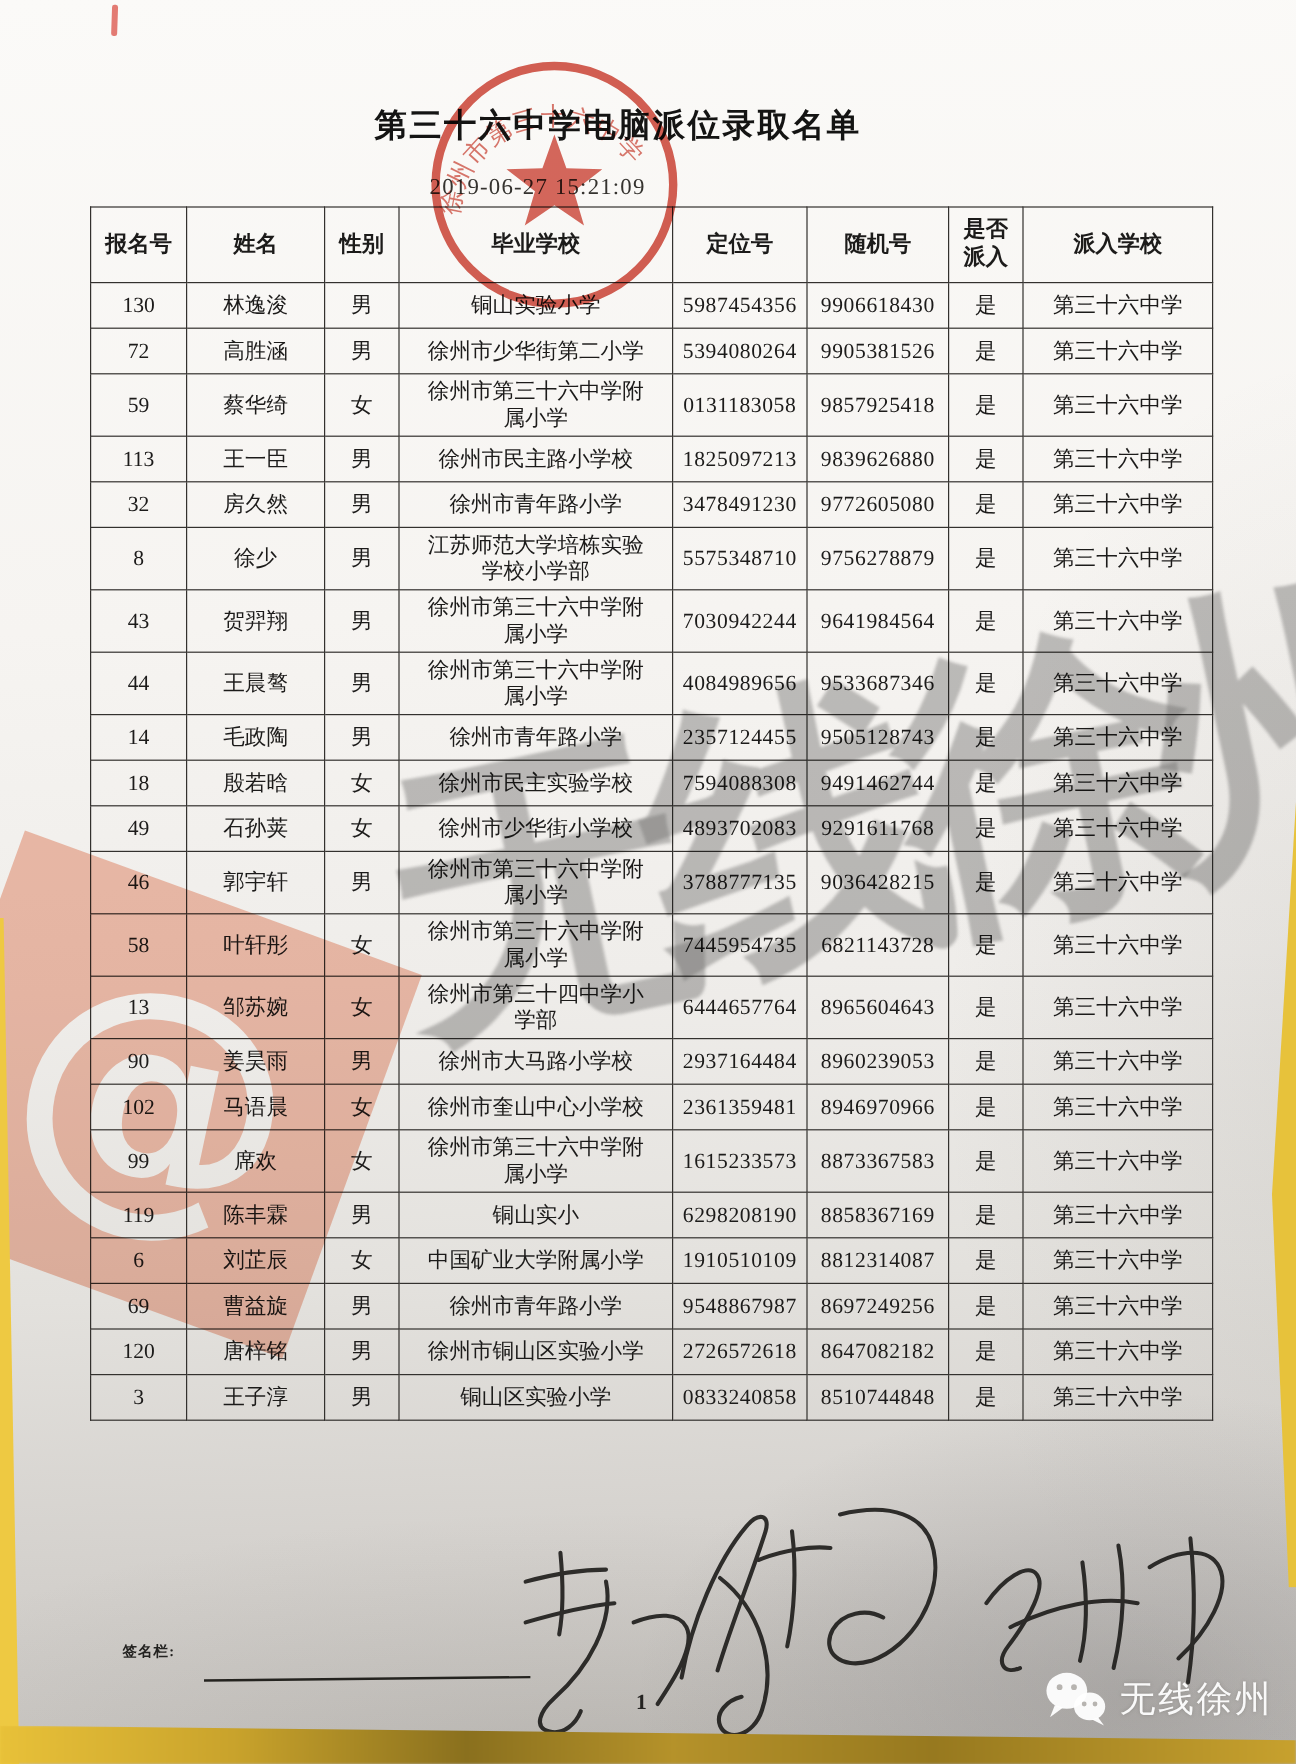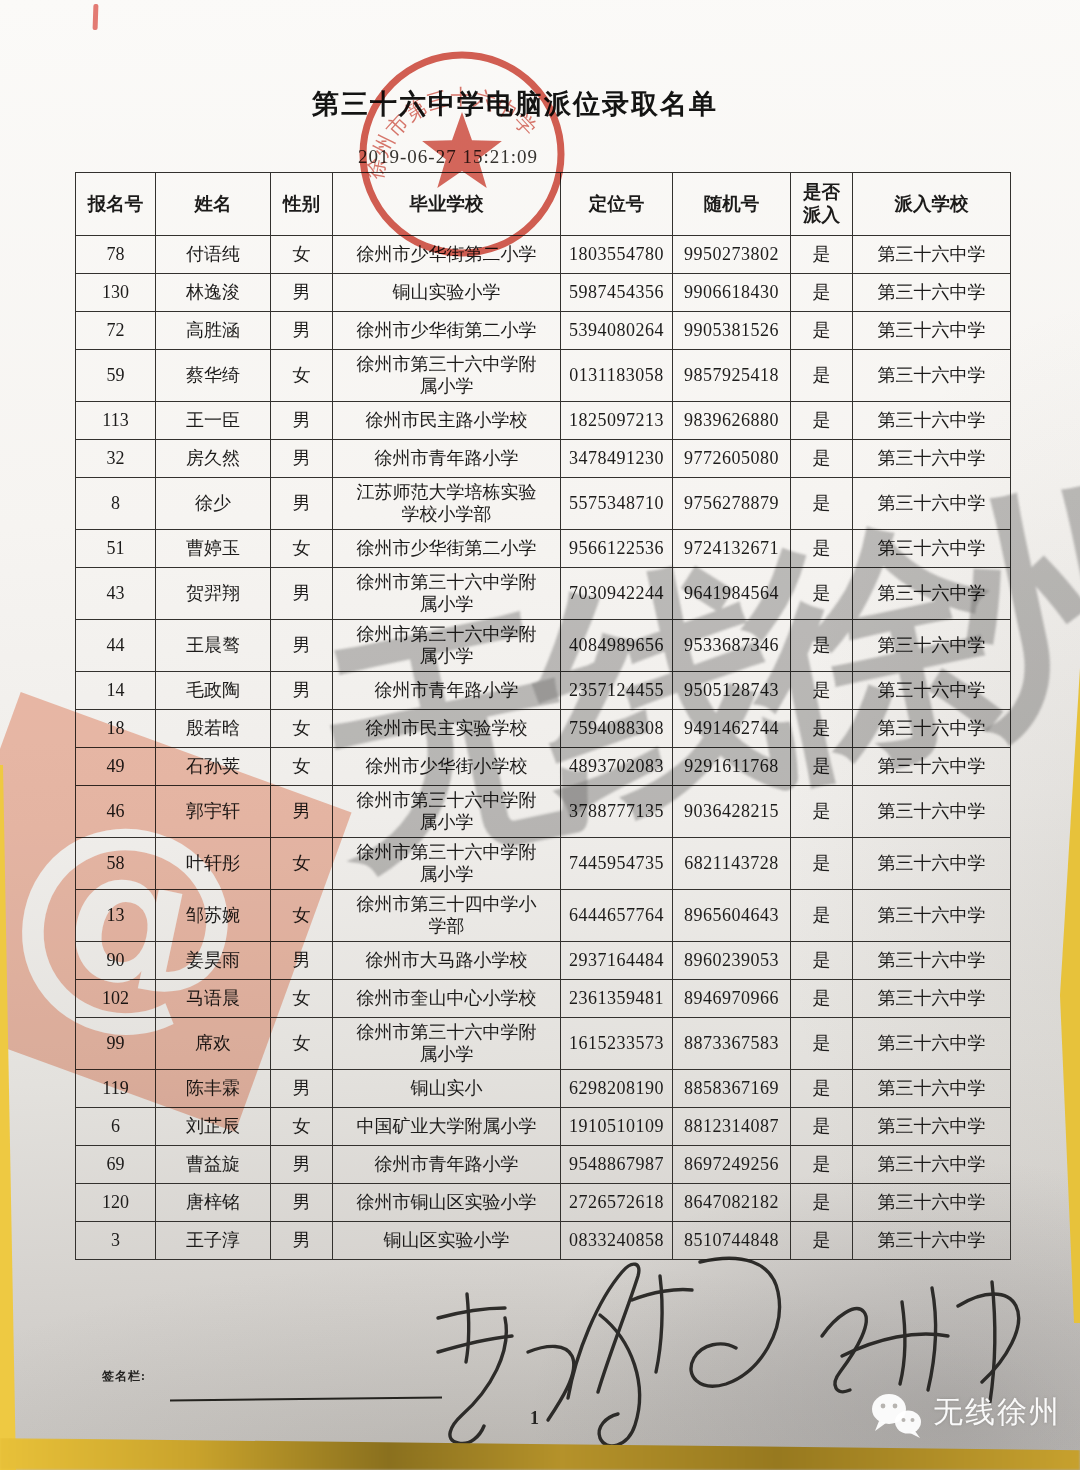--- a/index.html
+++ b/index.html
@@ -73,21 +73,21 @@
     font-family:"DejaVu Sans","Liberation Sans",sans-serif;transform:rotate(-8deg);}
   
   .sign-label{position:absolute;left:102px;top:1368px;font-size:12px;font-weight:bold;
     color:#232220;z-index:12;letter-spacing:1px;}
   .sign-line{position:absolute;left:170px;top:1398px;width:272px;height:0;
     border-top:2px solid #24231f;transform:rotate(-.6deg);z-index:12;}
   .signatures{position:absolute;left:0;top:0;width:1080px;height:1470px;z-index:13;pointer-events:none;}
   .page-number{position:absolute;left:530px;top:1408px;font-size:18px;font-weight:bold;
     color:#242321;z-index:12;}
   
-  .wechat-mark{position:absolute;left:870px;top:1392px;display:flex;gap:9px;
+  .wechat-mark{position:absolute;left:870px;top:1392px;display:flex;align-items:center;gap:9px;
     z-index:45;color:rgba(255,255,255,.94);font-size:30px;letter-spacing:2px;
     font-family:"Liberation Sans","DejaVu Sans",sans-serif;
     text-shadow:0 0 3px rgba(110,108,104,.45);}
 </style>
 </head>
 <body>
 
 <div class="paper"></div>
 
 <div class="doc-title">第三十六中学电脑派位录取名单</div>
@@ -112,30 +112,20 @@
         <th>毕业学校</th>
         <th>定位号</th>
         <th>随机号</th>
         <th>是否
 派入</th>
         <th>派入学校</th>
       </tr>
     </thead>
   <tbody>
       <tr class="r-single">
-        <td>78</td>
-        <td>付语纯</td>
-        <td>女</td>
-        <td class="c-school">徐州市少华街第二小学</td>
-        <td class="c-num">1803554780</td>
-        <td class="c-num">9950273802</td>
-        <td>是</td>
-        <td>第三十六中学</td>
-      </tr>
-      <tr class="r-single">
         <td>130</td>
         <td>林逸浚</td>
         <td>男</td>
         <td class="c-school">铜山实验小学</td>
         <td class="c-num">5987454356</td>
         <td class="c-num">9906618430</td>
         <td>是</td>
         <td>第三十六中学</td>
       </tr>
       <tr class="r-single">
@@ -180,30 +170,20 @@
         <td>第三十六中学</td>
       </tr>
       <tr class="r-tall">
         <td>8</td>
         <td>徐少</td>
         <td>男</td>
         <td class="c-school">江苏师范大学培栋实验
 学校小学部</td>
         <td class="c-num">5575348710</td>
         <td class="c-num">9756278879</td>
-        <td>是</td>
-        <td>第三十六中学</td>
-      </tr>
-      <tr class="r-single">
-        <td>51</td>
-        <td>曹婷玉</td>
-        <td>女</td>
-        <td class="c-school">徐州市少华街第二小学</td>
-        <td class="c-num">9566122536</td>
-        <td class="c-num">9724132671</td>
         <td>是</td>
         <td>第三十六中学</td>
       </tr>
       <tr class="r-tall">
         <td>43</td>
         <td>贺羿翔</td>
         <td>男</td>
         <td class="c-school">徐州市第三十六中学附
 属小学</td>
         <td class="c-num">7030942244</td>

